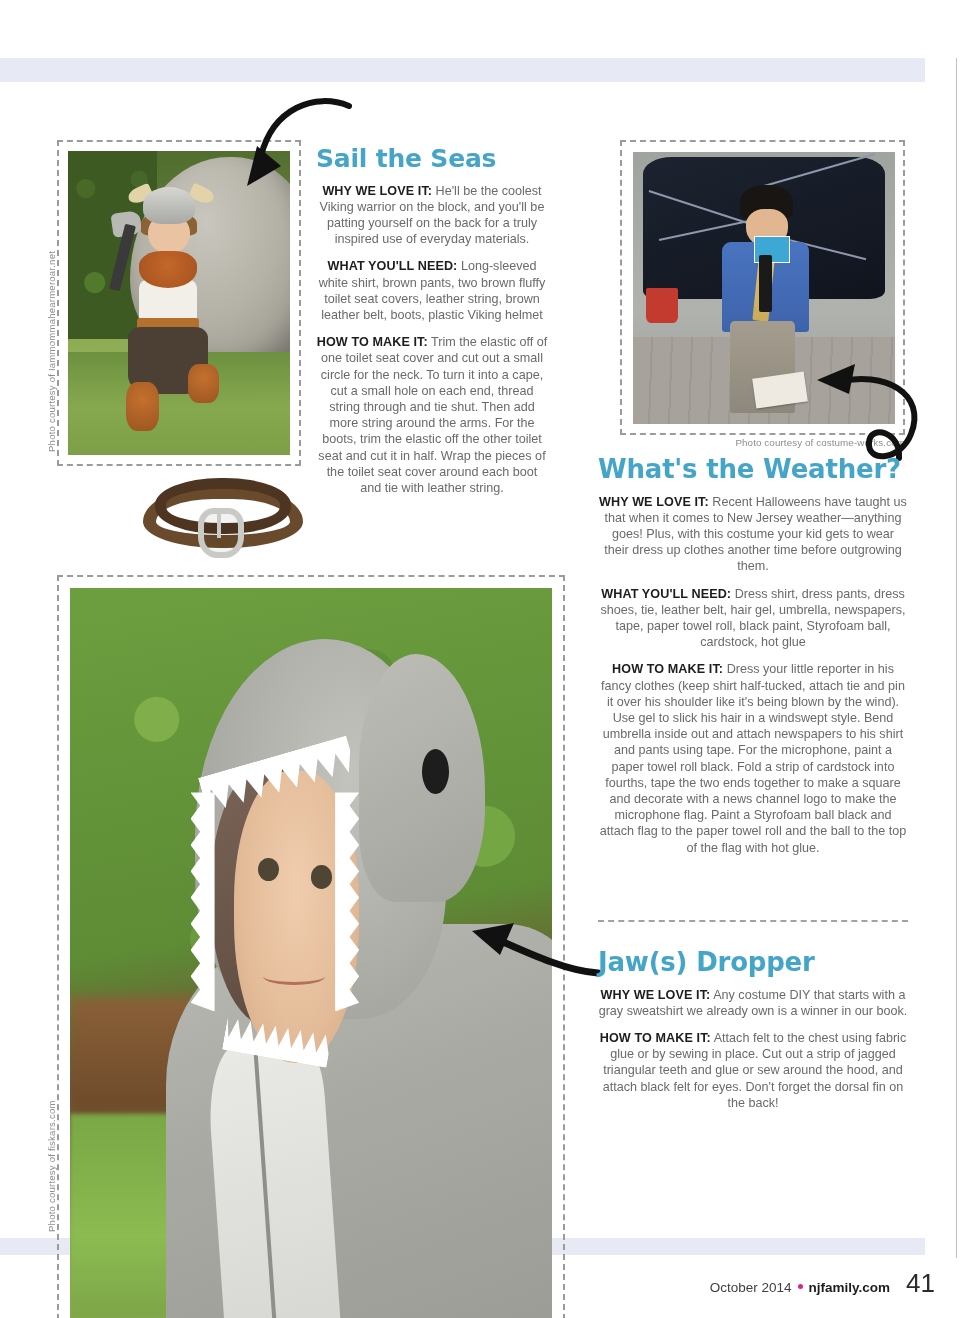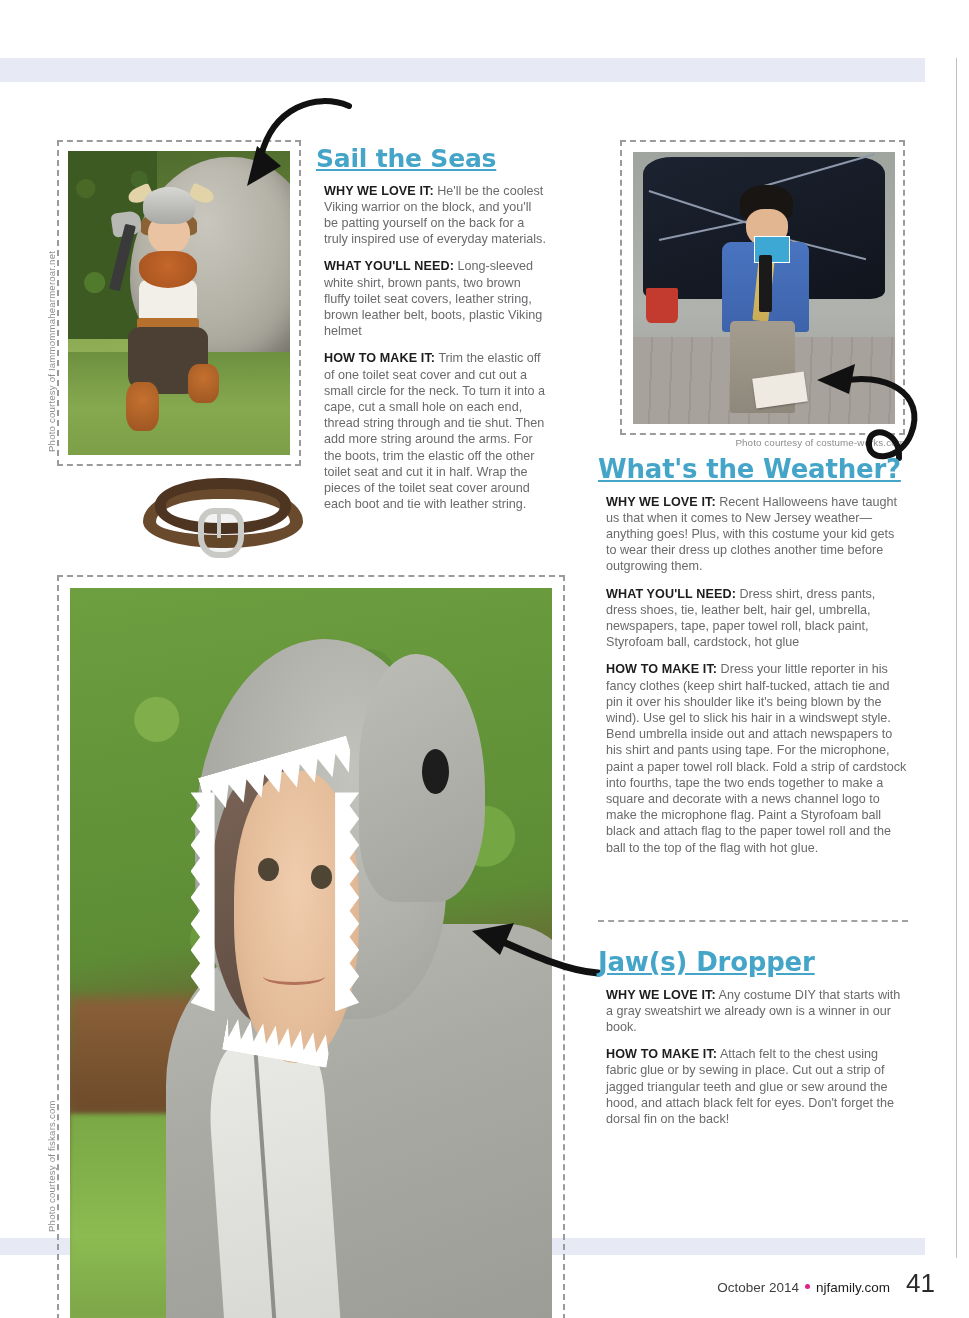--- a/index.html
+++ b/index.html
@@ -165,26 +165,26 @@
   .arrow-shark{left:470px;top:915px;width:135px;height:70px;}
 
   
   .col-left{position:absolute;left:316px;top:145px;width:232px;}
   .col-right{position:absolute;left:598px;top:455px;width:310px;}
   .sec-jaws{position:absolute;left:598px;top:948px;width:310px;}
 
   h2.head{
     font-family:"DejaVu Sans","Liberation Sans",sans-serif;
     font-weight:bold;font-size:25px;line-height:1.1;
-    color:#44a5c9;margin:0 0 10px 0;letter-spacing:-0.2px;text-decoration:underline;
+    color:#44a5c9;margin:0 0 10px 0;letter-spacing:-0.2px;
   }
   h2.head.big{font-size:26px;}
   p.body{
-    margin:0 0 11px 8px;font-size:12.6px;line-height:16.2px;
-    color:#6a6a6d;text-align:left;
+    margin:0 0 11px 0;font-size:12.6px;line-height:16.2px;
+    color:#6a6a6d;text-align:center;
   }
   p.body b{color:#1d1d1d;font-weight:bold;letter-spacing:.1px;}
 
   .divider{position:absolute;left:598px;top:920px;width:310px;height:0;
      border-top:2px dashed #a2a2a2;}
 
   
   .credit-v{
     position:absolute;transform-origin:left top;transform:rotate(-90deg);
     font-size:9.6px;color:#8d8d8f;white-space:nowrap;letter-spacing:.2px;
@@ -192,21 +192,21 @@
   .credit-viking{left:46px;top:452px;}
   .credit-shark{left:46px;top:1232px;}
   .credit-weather{position:absolute;left:620px;top:437px;width:285px;
     text-align:right;font-size:9.8px;color:#8d8d8f;letter-spacing:.1px;}
 
   
   .footer{position:absolute;right:34px;top:1268px;display:flex;align-items:baseline;gap:6px;}
   .footer .date{font-size:13.5px;color:#3f3f42;}
   .footer .dot{width:5px;height:5px;border-radius:50%;background:#e0218a;display:inline-block;
      position:relative;top:-3px;}
-  .footer .site{font-size:13.5px;color:#1d1d1d;font-weight:normal;}
+  .footer .site{font-size:13.5px;color:#1d1d1d;font-weight:bold;}
   .footer .pg{font-size:26px;color:#2b2b2d;margin-left:10px;}
 </style>
 </head>
 <body>
 
 <div class="page">
 
   <div class="band-top"></div>
   <div class="band-bottom"></div>
   <div class="edge-rule"></div>

